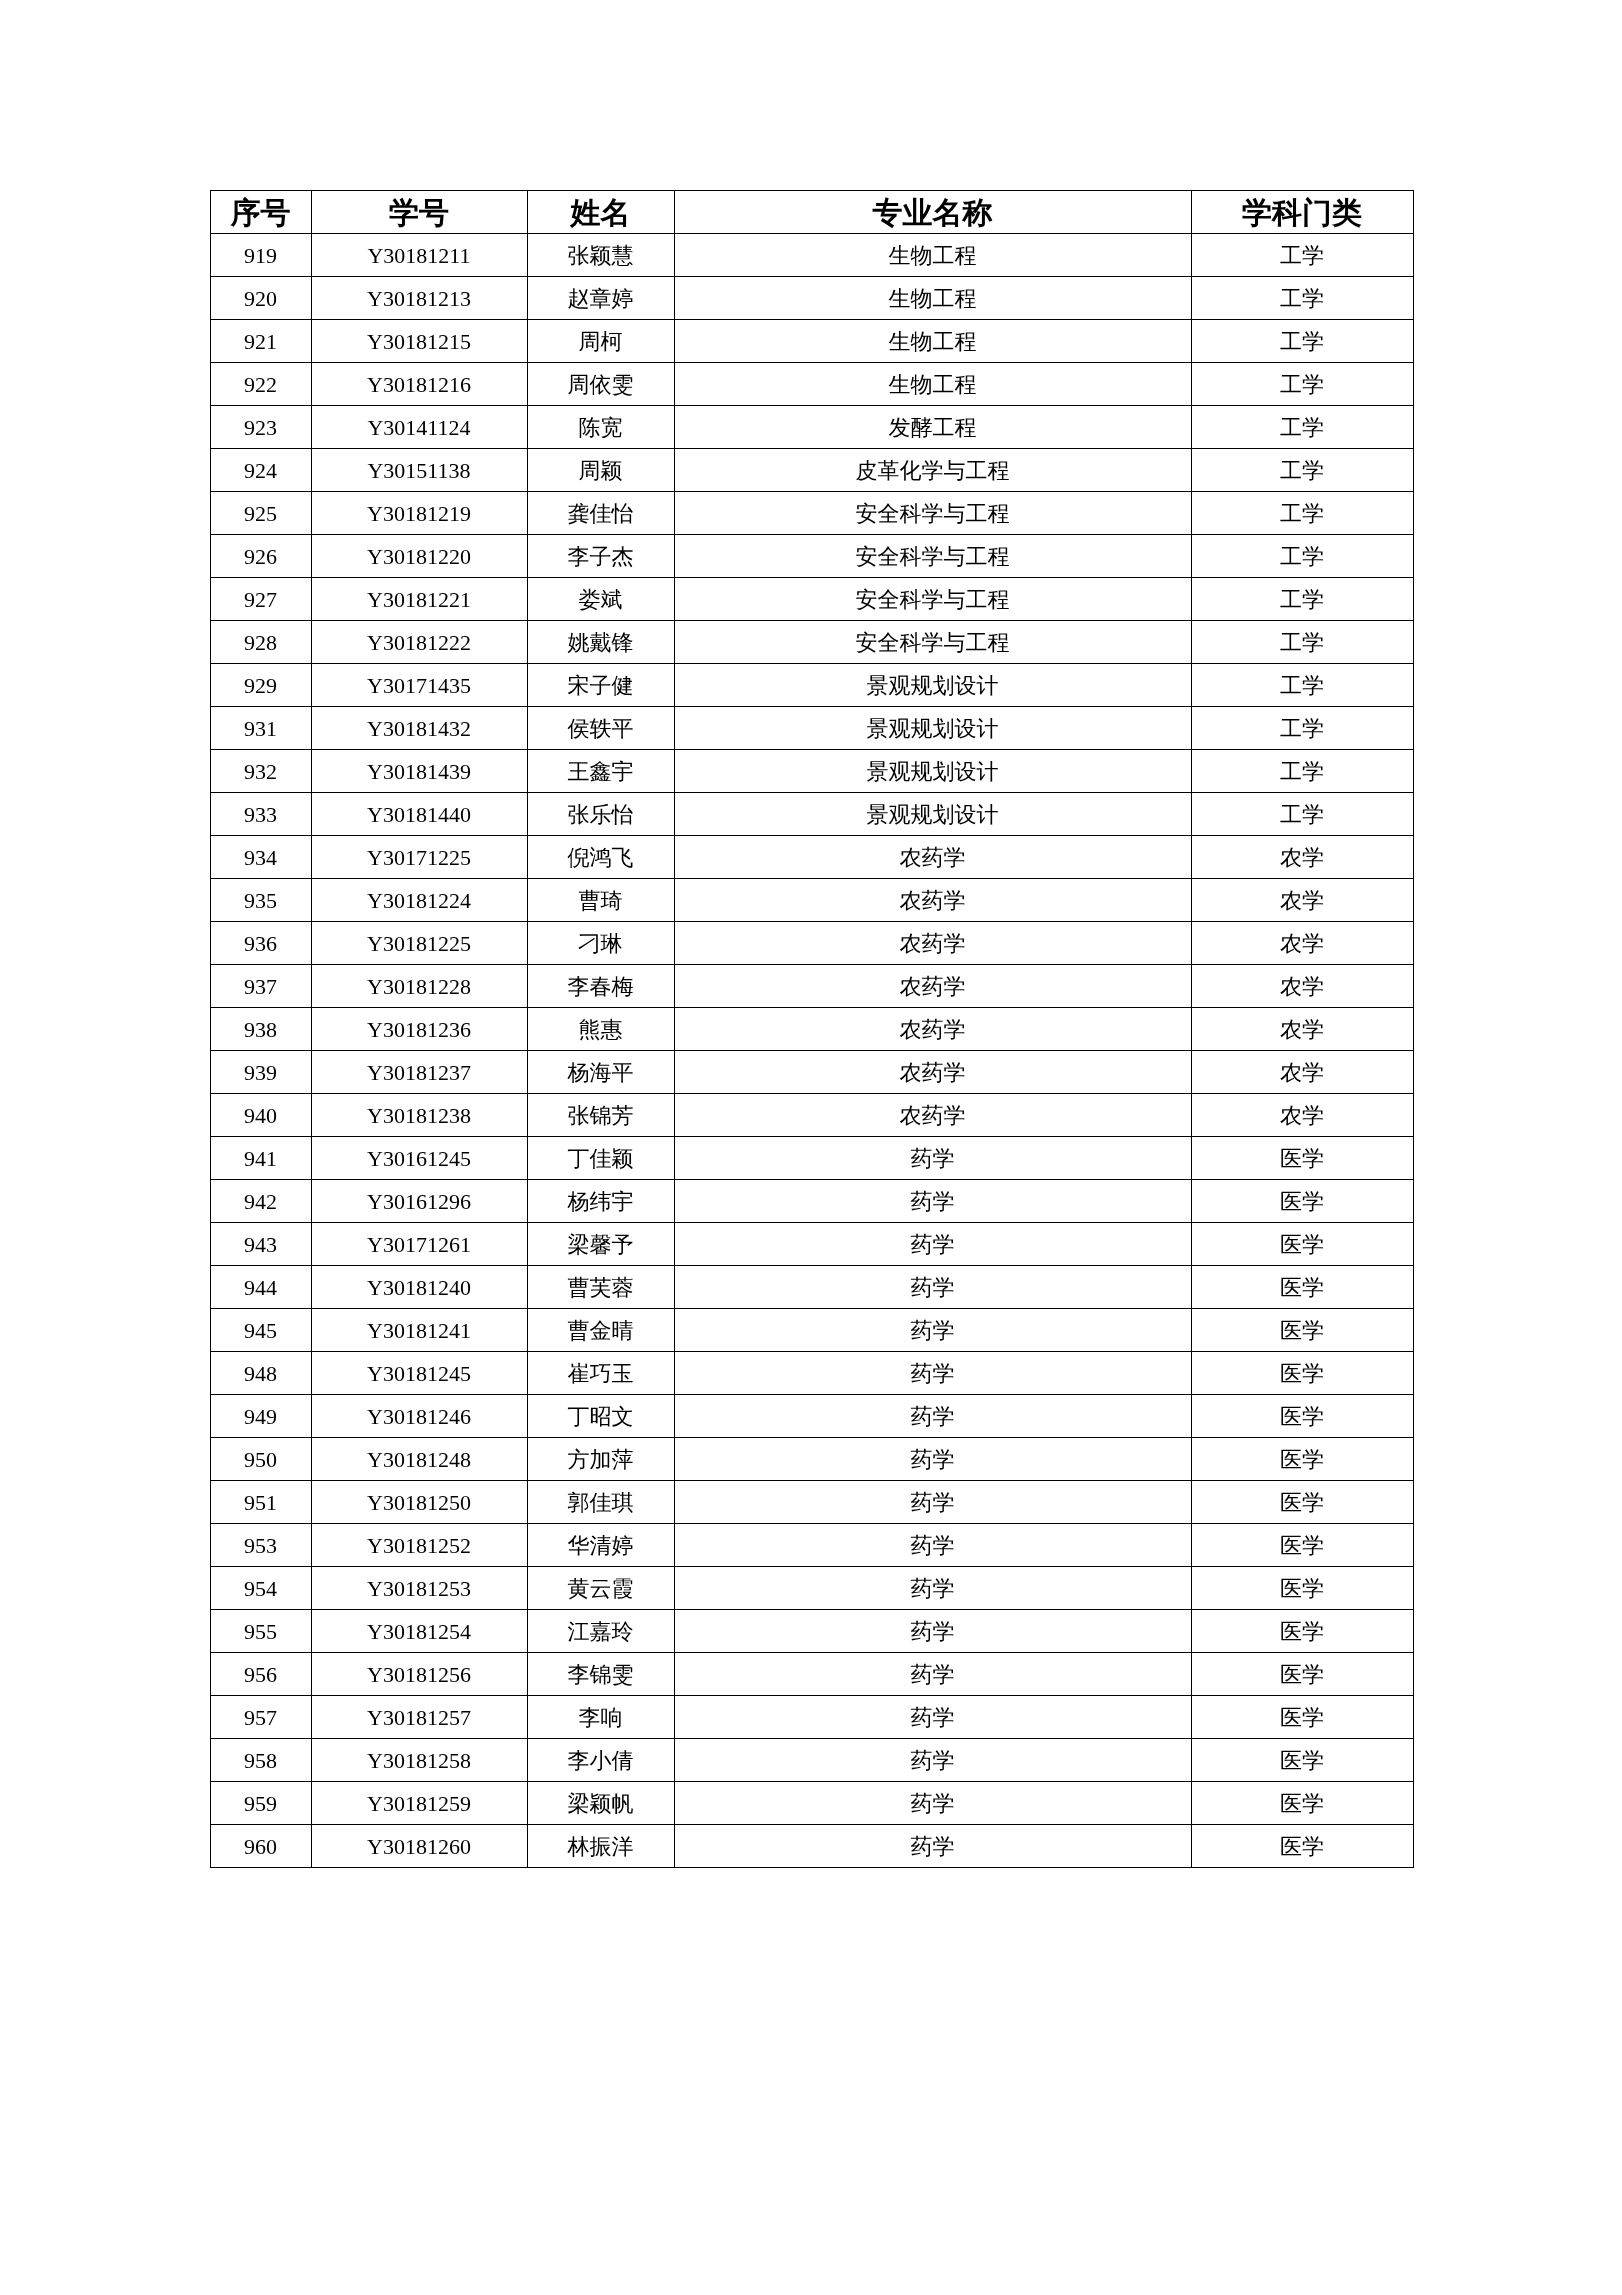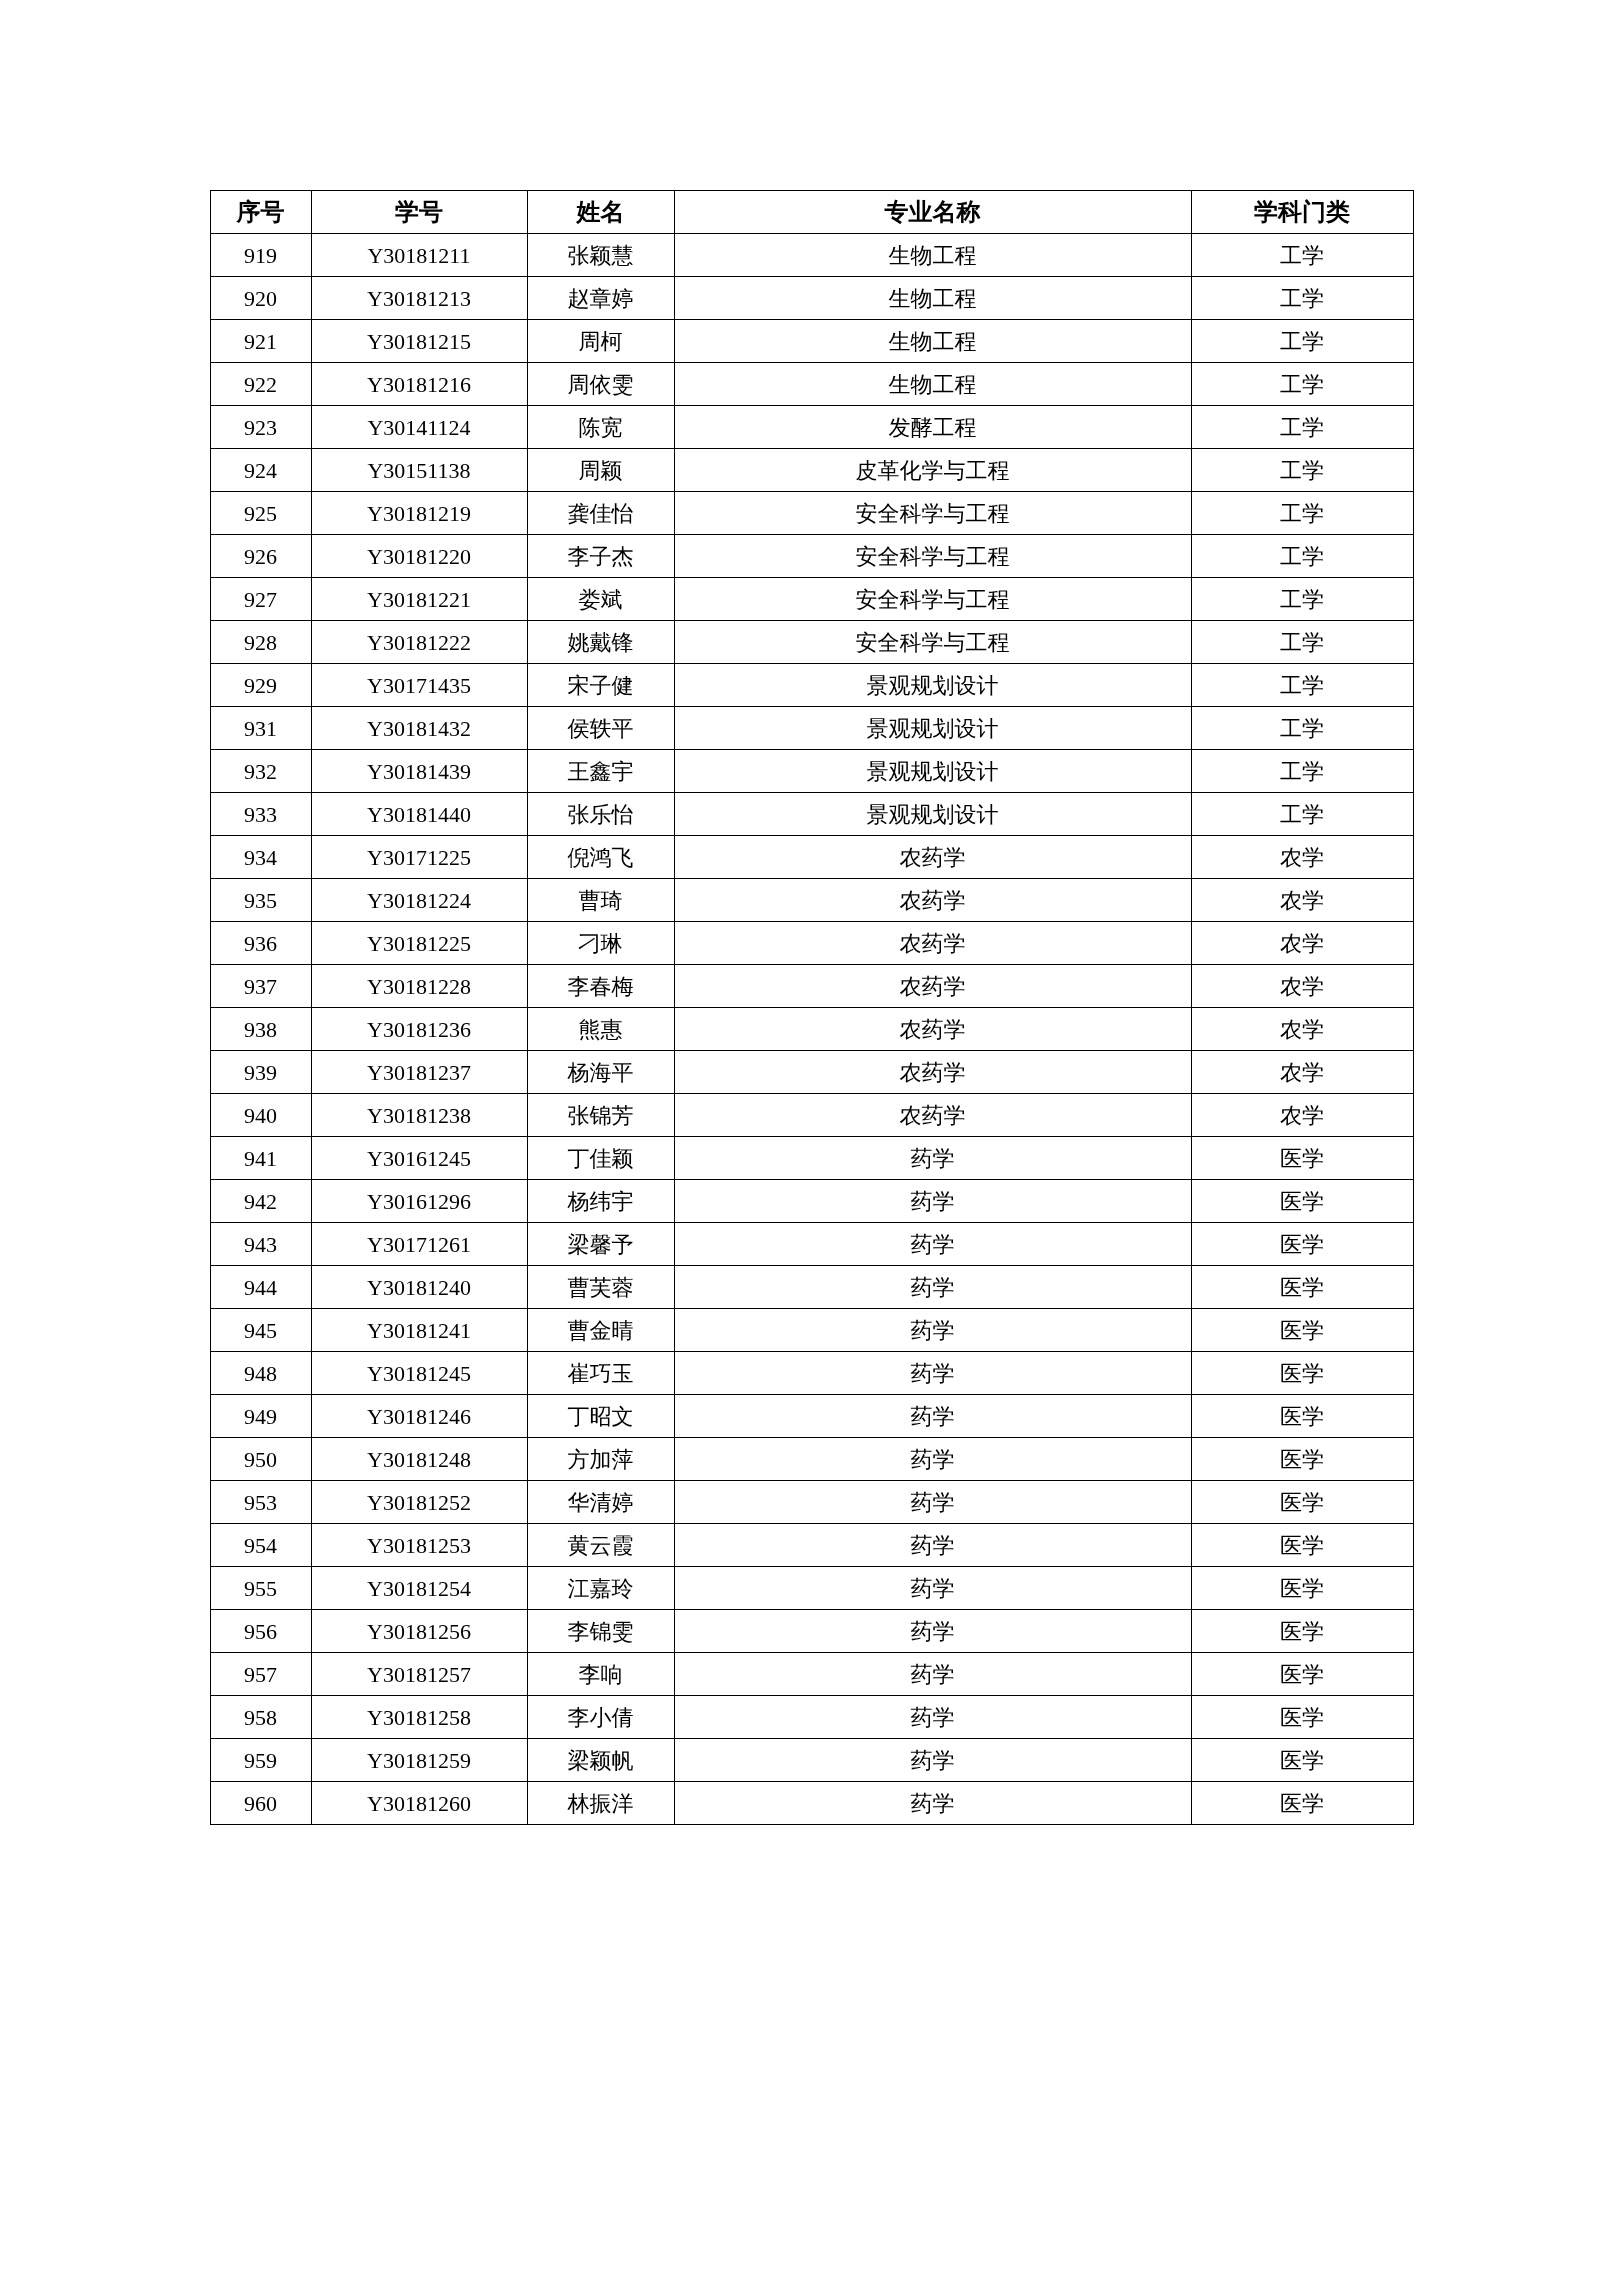--- a/index.html
+++ b/index.html
@@ -36,21 +36,21 @@
     vertical-align: middle;
     height: 42px;
     line-height: 39px;
     font-size: 22px;
     padding: 0 2.6px;
     white-space: nowrap;
     overflow: hidden;
   }
   table.roster th {
     font-weight: bold;
-    font-size: 24px;
+    font-size: 30px;
   }
   col.c-idx   { width: 101px; }
   col.c-sid   { width: 216px; }
   col.c-name  { width: 147px; }
   col.c-major { width: 517px; }
   col.c-disc  { width: 222px; }
 </style>
 </head>
 <body>
 
@@ -271,20 +271,27 @@
             <td>医学</td>
           </tr>
           <tr>
             <td>950</td>
             <td>Y30181248</td>
             <td>方加萍</td>
             <td>药学</td>
             <td>医学</td>
           </tr>
           <tr>
+            <td>951</td>
+            <td>Y30181250</td>
+            <td>郭佳琪</td>
+            <td>药学</td>
+            <td>医学</td>
+          </tr>
+          <tr>
             <td>953</td>
             <td>Y30181252</td>
             <td>华清婷</td>
             <td>药学</td>
             <td>医学</td>
           </tr>
           <tr>
             <td>954</td>
             <td>Y30181253</td>
             <td>黄云霞</td>

